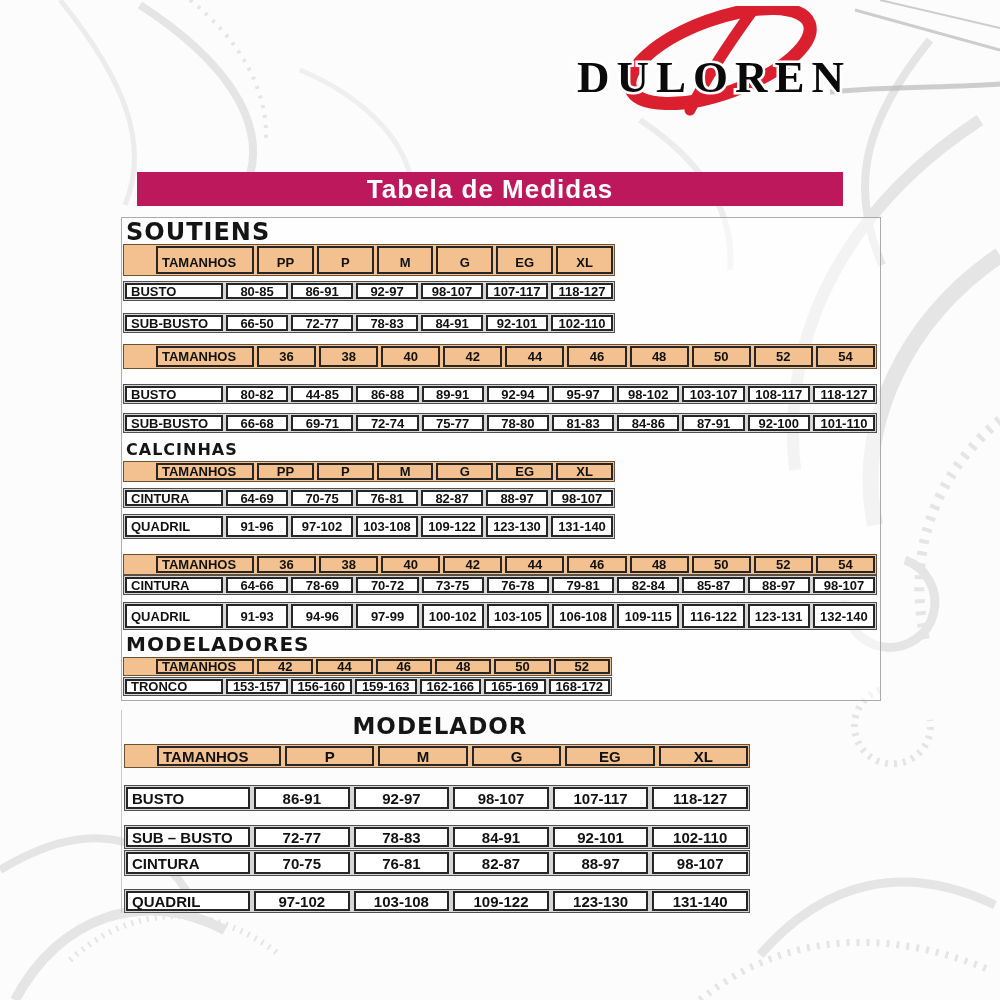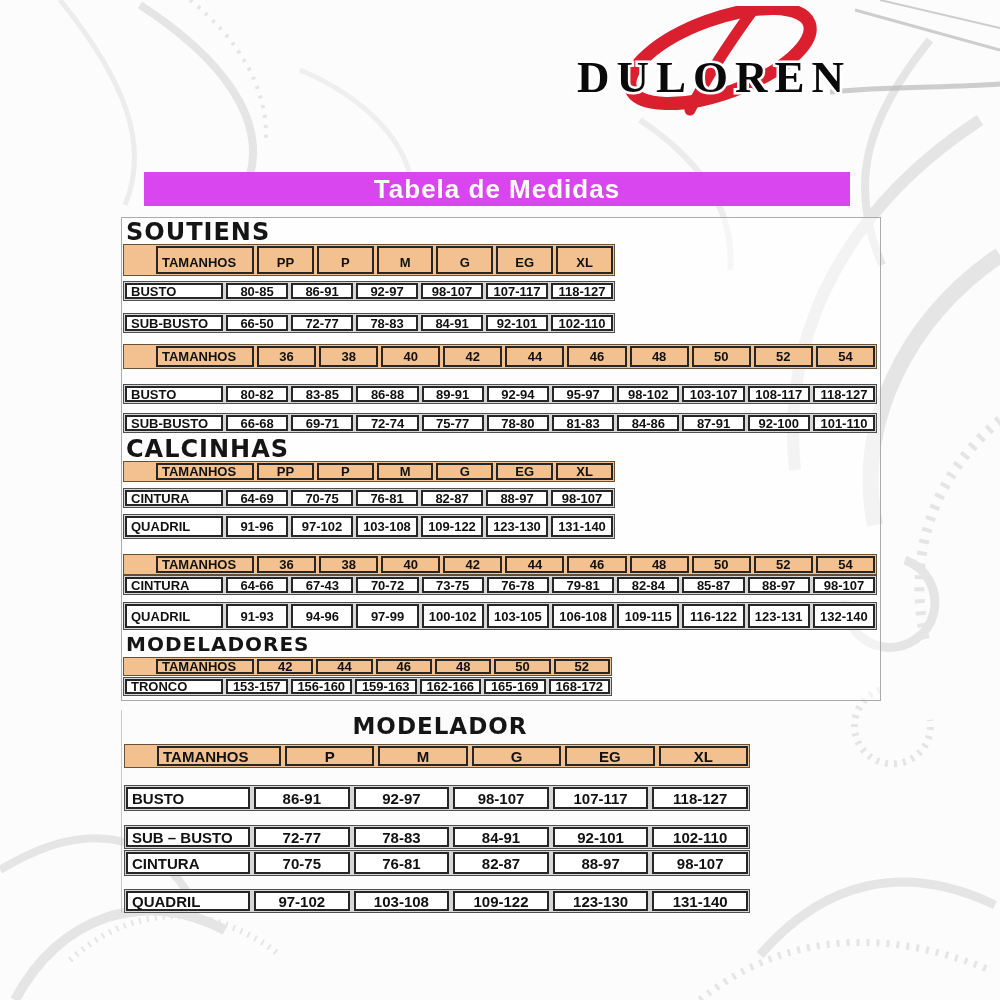--- a/index.html
+++ b/index.html
@@ -8,42 +8,42 @@
     background:#fcfcfc;
     font-family:"Liberation Sans",sans-serif;
     color:#111;
   }
   
   .watermark{position:absolute;inset:0;z-index:0;}
   
   .logo{position:absolute;left:548px;top:6px;width:332px;height:112px;z-index:2;}
   
   .title-bar{
-    position:absolute;left:144px;top:172px;width:706px;height:34px;z-index:2;
-    background:#d946ef;display:flex;align-items:center;justify-content:center;
+    position:absolute;left:137px;top:172px;width:706px;height:34px;z-index:2;
+    background:#be185d;display:flex;align-items:center;justify-content:center;
   }
   .title-bar span{
     color:#fff;font-weight:bold;font-size:26px;letter-spacing:1px;
   }
   
   .upper{
     position:absolute;left:121px;top:217px;width:760px;height:484px;z-index:2;
     border:1px solid #ababab;background:rgba(255,255,255,0.55);
     padding:1px;box-sizing:border-box;
   }
   .lower{
     position:absolute;left:121px;top:710px;width:632px;z-index:2;
     border-left:1px solid #c9c9c9;padding-left:2px;box-sizing:border-box;text-align:center;
   }
   .section-heading{
     font-family:"DejaVu Sans",sans-serif;font-weight:800;color:#151515;
     letter-spacing:1px;margin-left:3px;
   }
   .h-soutiens{font-size:24px;height:25px;line-height:26px;}
-  .h-calcinhas{font-size:24px;height:23px;line-height:23px;}
+  .h-calcinhas{font-size:16px;height:23px;line-height:23px;}
   .h-modeladores{font-size:20px;height:26px;line-height:26px;}
   .h-modelador{font-size:23px;height:34px;line-height:32px;}
   
   .strip{
     display:flex;gap:3px;padding:1px;border:1px solid #4f4f4f;
     box-sizing:border-box;align-items:stretch;
   }
   .strip .cell{
     border:2px solid #262626;background:#fff;display:flex;align-items:center;
     justify-content:center;font-weight:700;font-size:13px;line-height:1;
@@ -143,21 +143,21 @@
         <div class="cell">44</div>
         <div class="cell">46</div>
         <div class="cell">48</div>
         <div class="cell">50</div>
         <div class="cell">52</div>
         <div class="cell">54</div>
       </div>
       <div class="strip tbl-numeric data" style="height: 20px; margin-bottom: 9px;">
         <div class="cell label">BUSTO</div>
         <div class="cell">80-82</div>
-        <div class="cell">83-85</div>
+        <div class="cell">44-85</div>
         <div class="cell">86-88</div>
         <div class="cell">89-91</div>
         <div class="cell">92-94</div>
         <div class="cell">95-97</div>
         <div class="cell">98-102</div>
         <div class="cell">103-107</div>
         <div class="cell">108-117</div>
         <div class="cell">118-127</div>
       </div>
       <div class="strip tbl-numeric data" style="height: 20px; margin-bottom: 5px;">
@@ -212,21 +212,21 @@
         <div class="cell">44</div>
         <div class="cell">46</div>
         <div class="cell">48</div>
         <div class="cell">50</div>
         <div class="cell">52</div>
         <div class="cell">54</div>
       </div>
       <div class="strip tbl-numeric data" style="height: 20px; margin-bottom: 7px;">
         <div class="cell label">CINTURA</div>
         <div class="cell">64-66</div>
-        <div class="cell">67-43</div>
+        <div class="cell">78-69</div>
         <div class="cell">70-72</div>
         <div class="cell">73-75</div>
         <div class="cell">76-78</div>
         <div class="cell">79-81</div>
         <div class="cell">82-84</div>
         <div class="cell">85-87</div>
         <div class="cell">88-97</div>
         <div class="cell">98-107</div>
       </div>
       <div class="strip tbl-numeric data" style="height: 28px; margin-bottom: 1px;">

